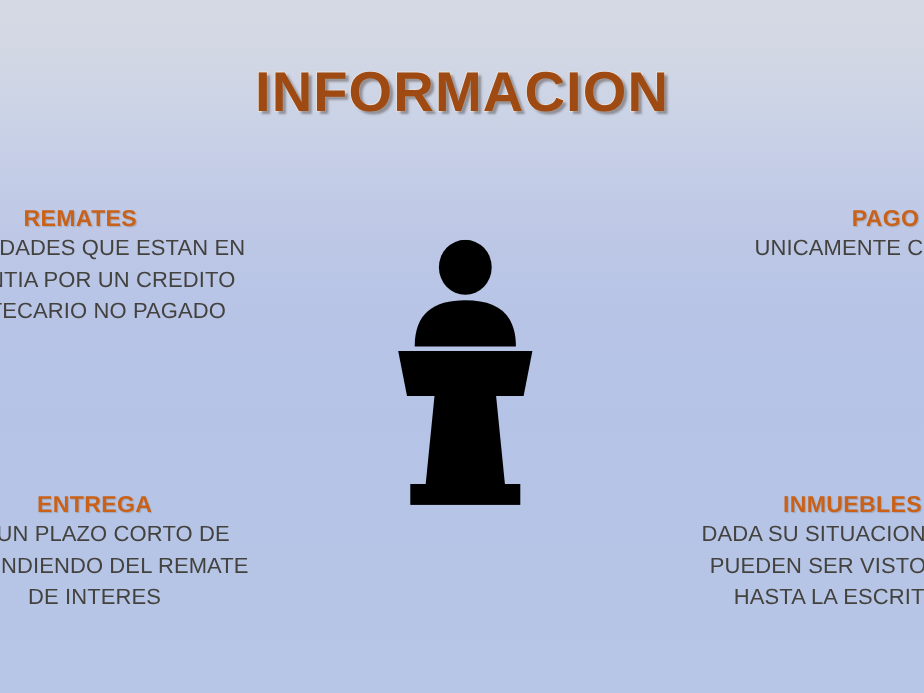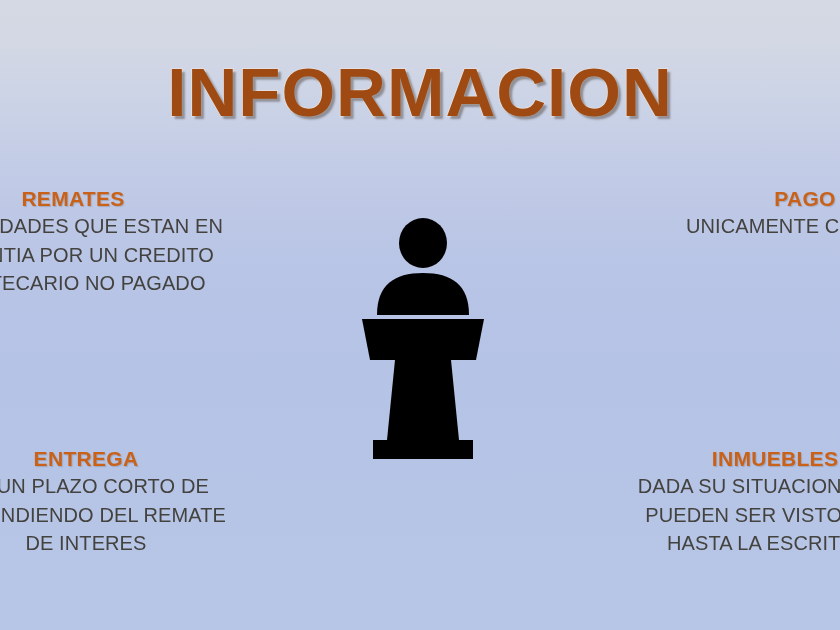--- a/index.html
+++ b/index.html
@@ -32,21 +32,21 @@
         #b7c6e6 100%);
   }
 
   
   .title {
     position: absolute;
     top: 58px;
     left: 0;
     width: 840px;
     text-align: center;
-    font-size: 69px;
+    font-size: 51px;
     font-weight: bold;
     letter-spacing: 1px;
     color: #9e4a12;
     -webkit-text-stroke: 1.5px #e8e2de;
     paint-order: stroke fill;
     text-shadow: 3px 3px 2px rgba(70, 60, 55, 0.45);
     white-space: nowrap;
     line-height: 1;
   }
 

